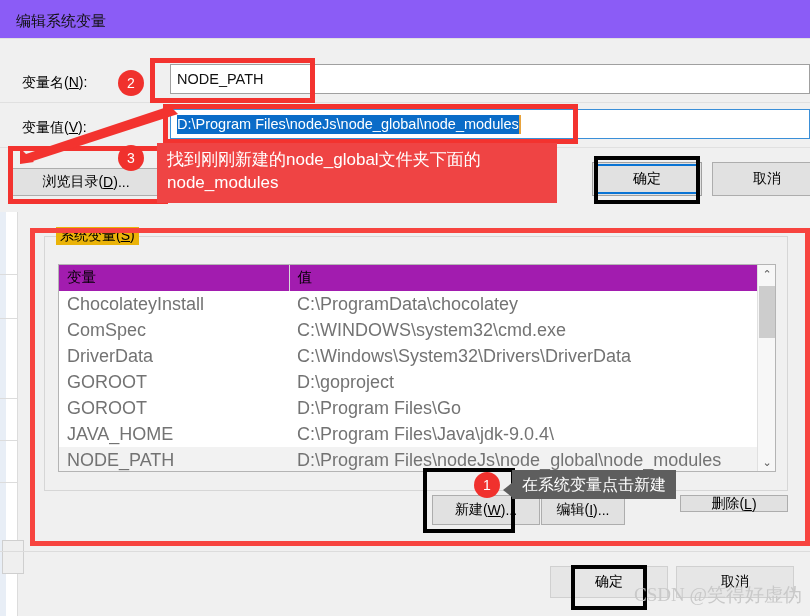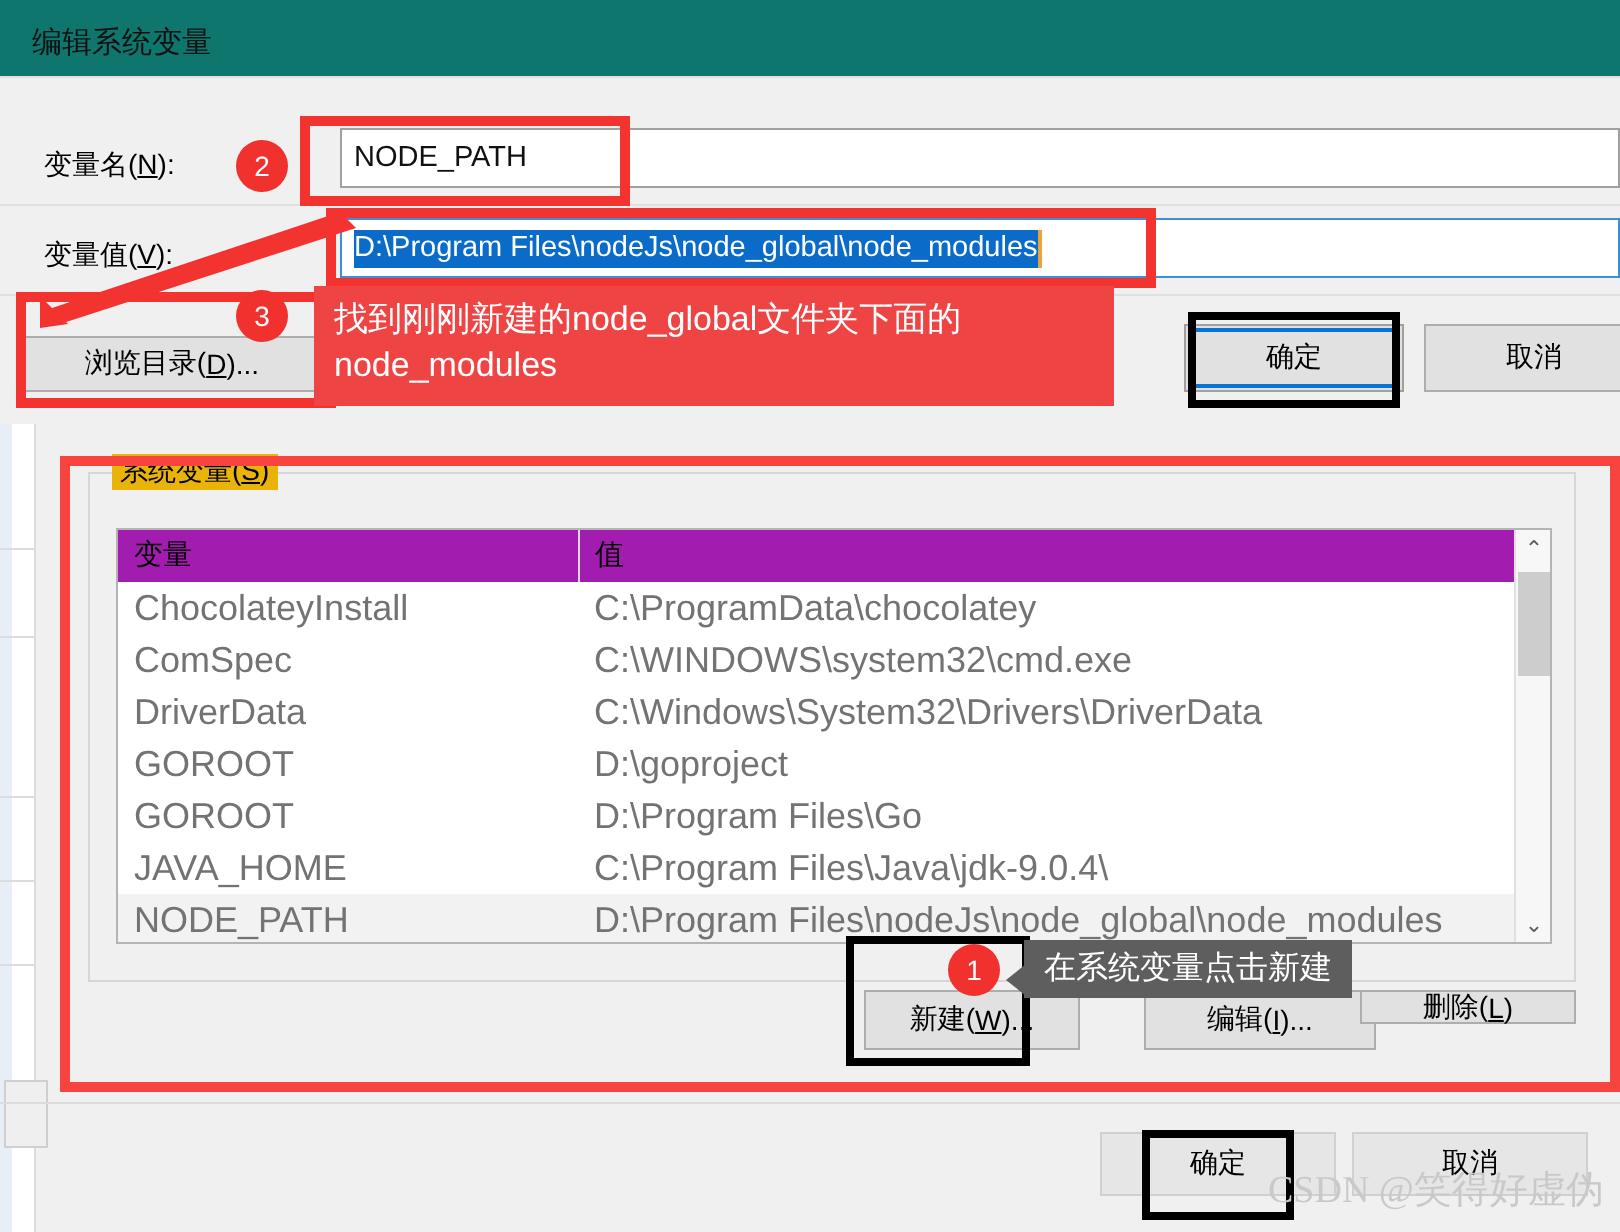--- a/index.html
+++ b/index.html
@@ -77,42 +77,42 @@
   }
 
   
   .btn {
     background: #e1e1e1; border: 1px solid #adadad; color: #000;
     font-size: 14px; display: flex; align-items: center; justify-content: center;
     font-family: "Liberation Sans", "DejaVu Sans", sans-serif;
   }
   .btn u { text-decoration: underline; }
   .btn-row-new  { position: absolute; left: 432px; top: 495px; width: 108px; height: 30px; }
-  .btn-row-edit { position: absolute; left: 572px; top: 495px; width: 116px; height: 30px; }
+  .btn-row-edit { position: absolute; left: 541px; top: 495px; width: 84px; height: 30px; }
   .btn-row-del  { position: absolute; left: 680px; top: 495px; width: 108px; height: 17px; }
 
   
   .bottom-sep {
     position: absolute; left: 0; top: 551px; width: 810px; height: 1px; background: #dcdcdc;
   }
   .btn-bot-ok {
     position: absolute; left: 550px; top: 566px; width: 118px; height: 32px;
     background: #e6e6e6; border: 1px solid #d0d0d0; color: #000; font-size: 14px;
     display: flex; align-items: center; justify-content: center;
   }
   .btn-bot-cancel {
     position: absolute; left: 676px; top: 566px; width: 118px; height: 32px;
     background: #e6e6e6; border: 1px solid #d0d0d0; color: #000; font-size: 14px;
     display: flex; align-items: center; justify-content: center;
   }
 
   
   .edit-dialog {
     position: absolute; left: 0; top: 0; width: 810px; height: 212px;
-    background: #0f766e; border-bottom: 1px solid #c8c8c8;
+    background: #8b5cf6; border-bottom: 1px solid #c8c8c8;
   }
   .edit-title {
     position: absolute; left: 16px; top: 12px;
     font-size: 15px; color: #111;
   }
   .edit-body {
     position: absolute; left: 0; top: 38px; width: 810px; height: 174px;
     background: #f0f0f0;
   }
   .edit-hline { position: absolute; left: 0; width: 810px; height: 1px; background: #e0e0e0; }

